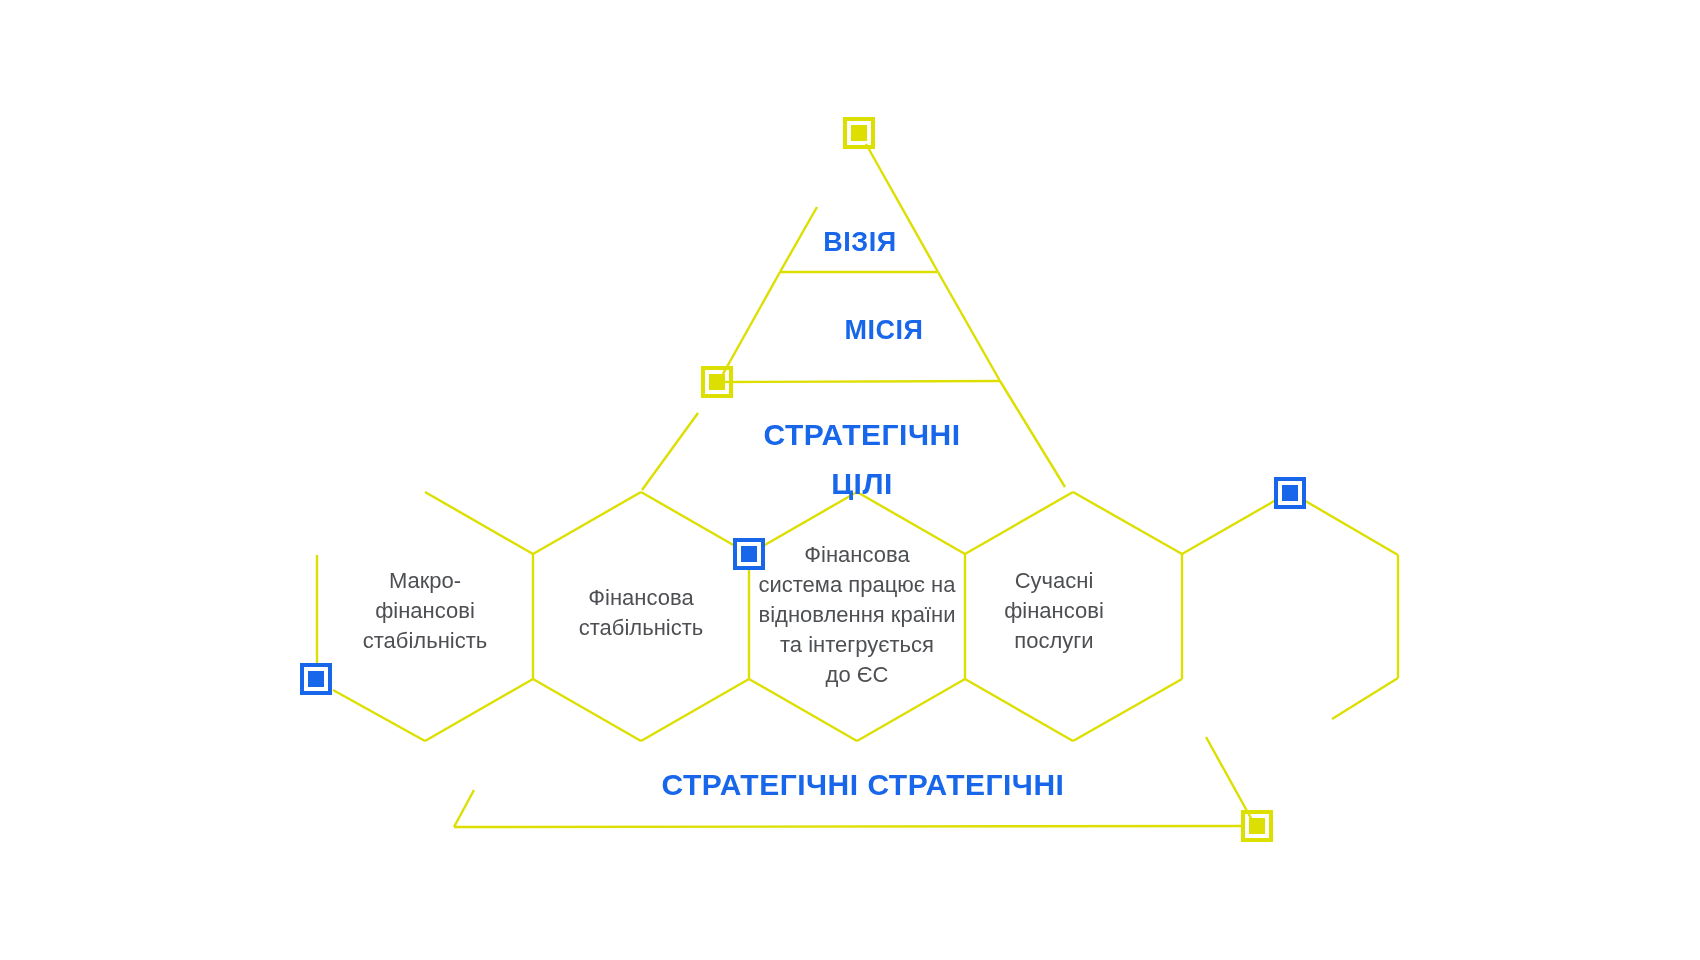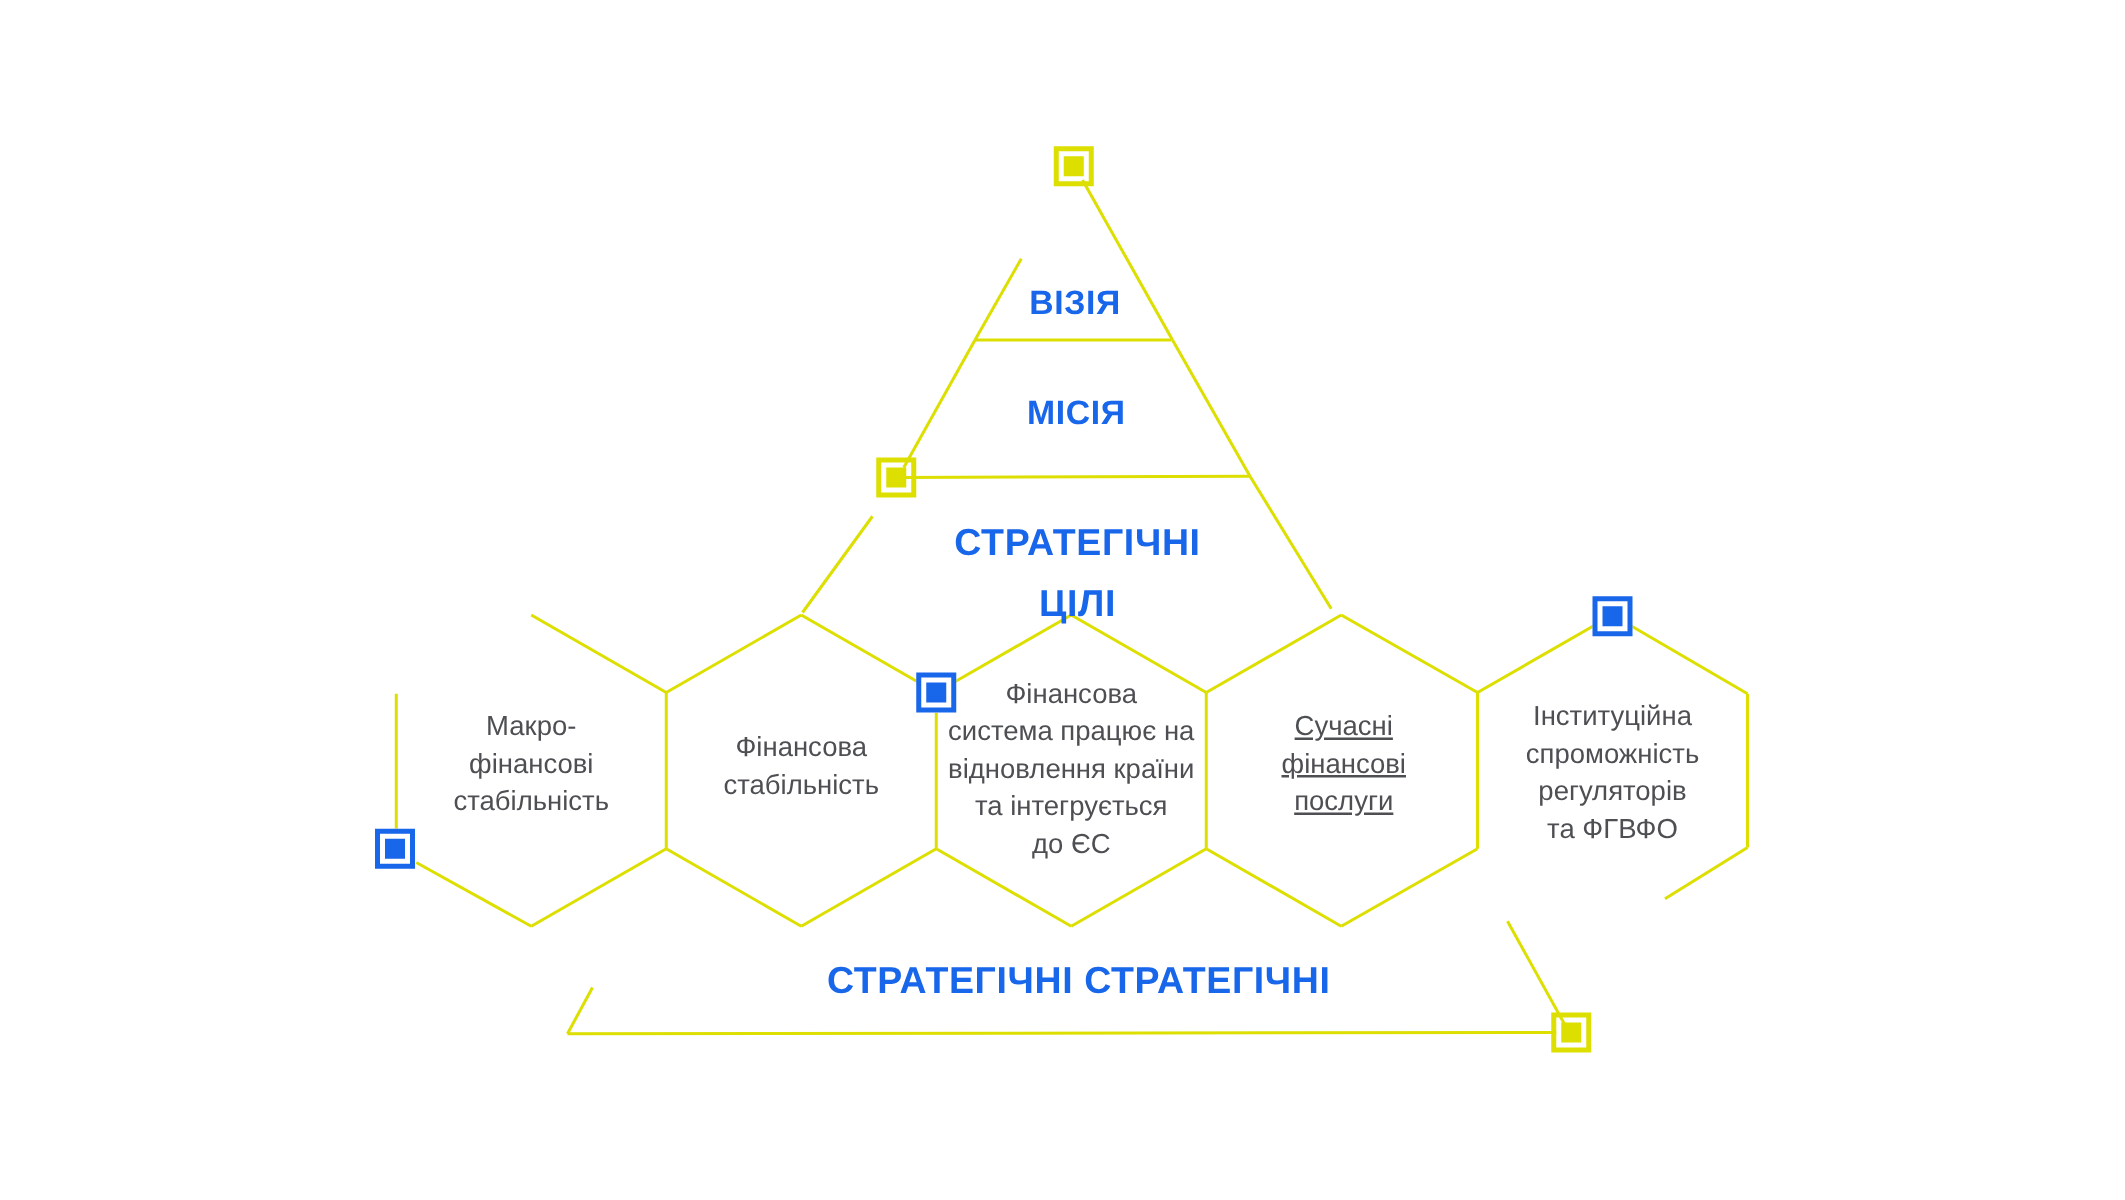--- a/index.html
+++ b/index.html
@@ -24,27 +24,27 @@
   .yline{stroke:var(--accent-yellow);stroke-width:2.4;fill:none;stroke-linecap:butt;}
 
   
   .label{position:absolute;z-index:4;text-align:center;white-space:pre-line;}
   .head{color:var(--accent-blue);font-weight:bold;letter-spacing:0.5px;}
   .head-sm{font-size:27px;line-height:30px;}
   .head-lg{font-size:30px;line-height:49px;}
   .goal-label{color:var(--body-text);font-size:22px;line-height:30px;}
 
   .vision-label{left:710px;top:227px;width:300px;}
-  .mission-label{left:711px;top:315px;width:300px;}
+  .mission-label{left:734px;top:315px;width:300px;}
   .goals-label{left:662px;top:410px;width:400px;}
   .initiatives-label{left:563px;top:760px;width:600px;}
   .g1{left:305px;top:566px;width:240px;}
   .g2{left:521px;top:583px;width:240px;}
   .g3{left:737px;top:540px;width:240px;}
-  .g4{left:955px;top:566px;width:240px;text-decoration:underline;}
+  .g4{left:934px;top:566px;width:240px;}
   .g5{left:1170px;top:558px;width:240px;}
 </style>
 </head>
 <body>
 
 <div class="stage">
 
   <div class="marker yellow" style="left:843px;top:117px;">
     <div class="inner"></div>
   </div>
@@ -120,18 +120,14 @@
   <div class="label goal-label g2">Фінансова
 стабільність</div>
   <div class="label goal-label g3">Фінансова
 система працює на
 відновлення країни
 та інтегрується
 до ЄС</div>
   <div class="label goal-label g4">Сучасні
 фінансові
 послуги</div>
-  <div class="label goal-label g5">Інституційна
-спроможність
-регуляторів
-та ФГВФО</div>
 
 </div>
 
 </body></html>

